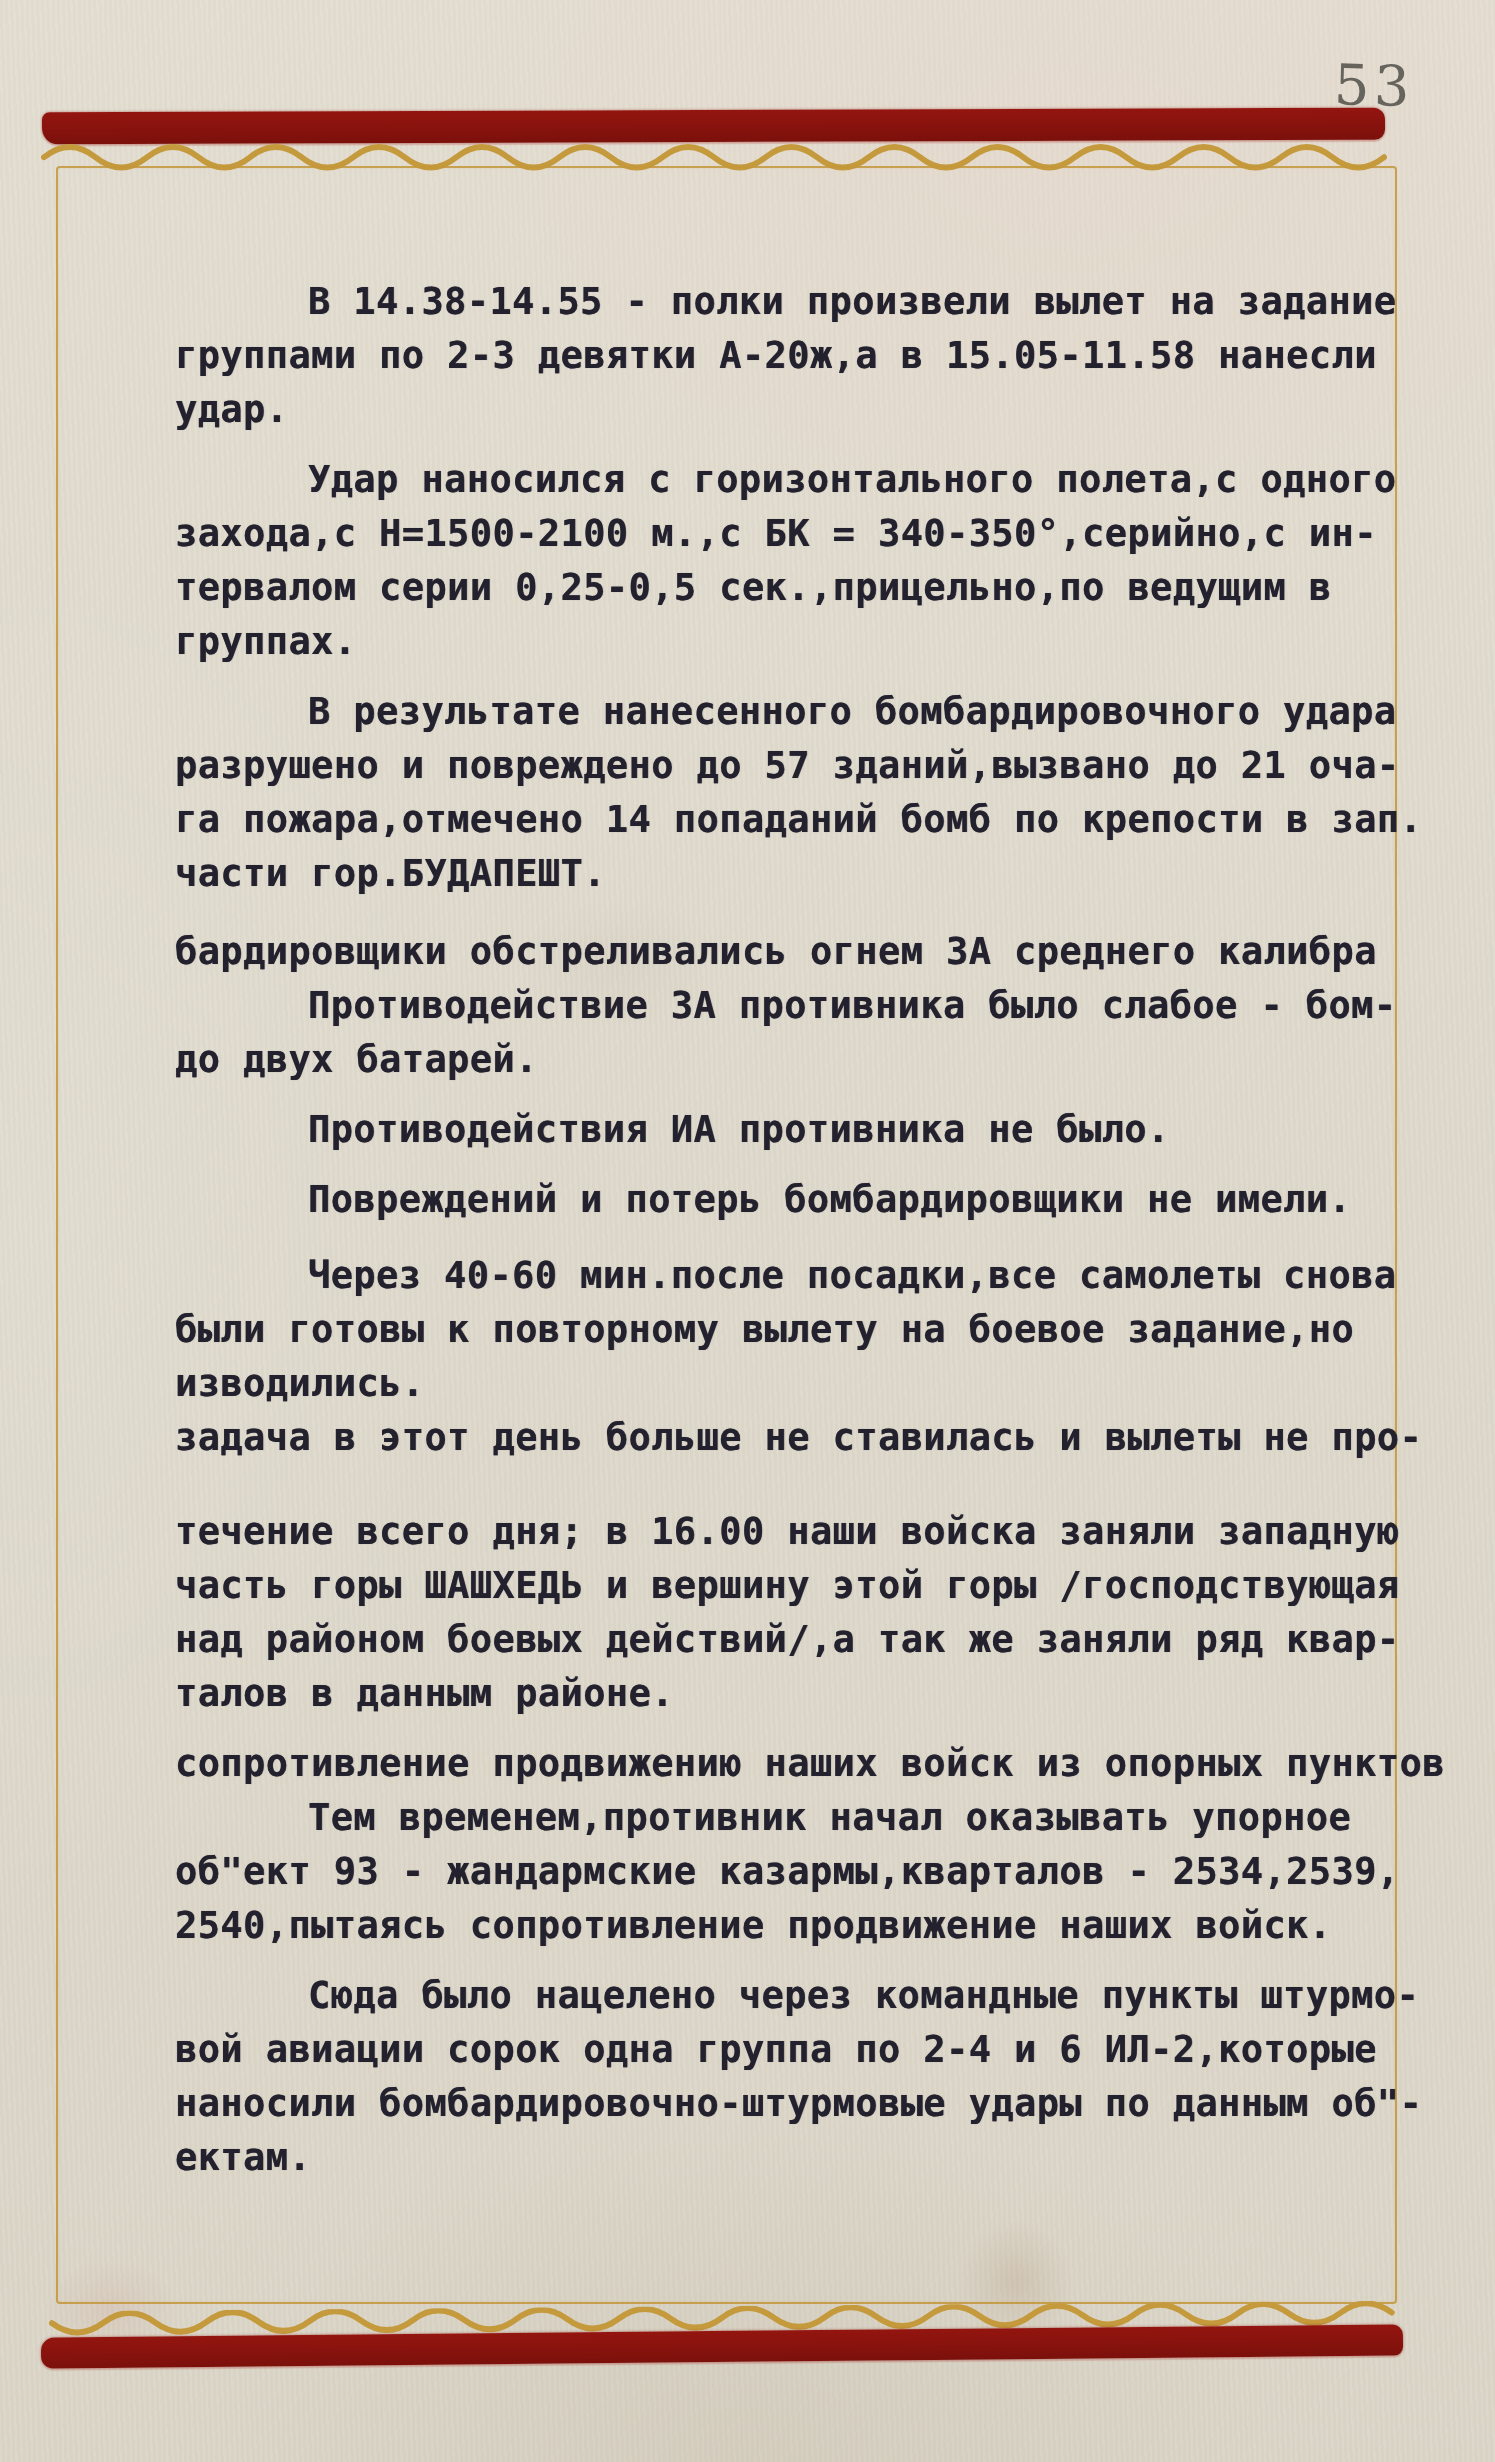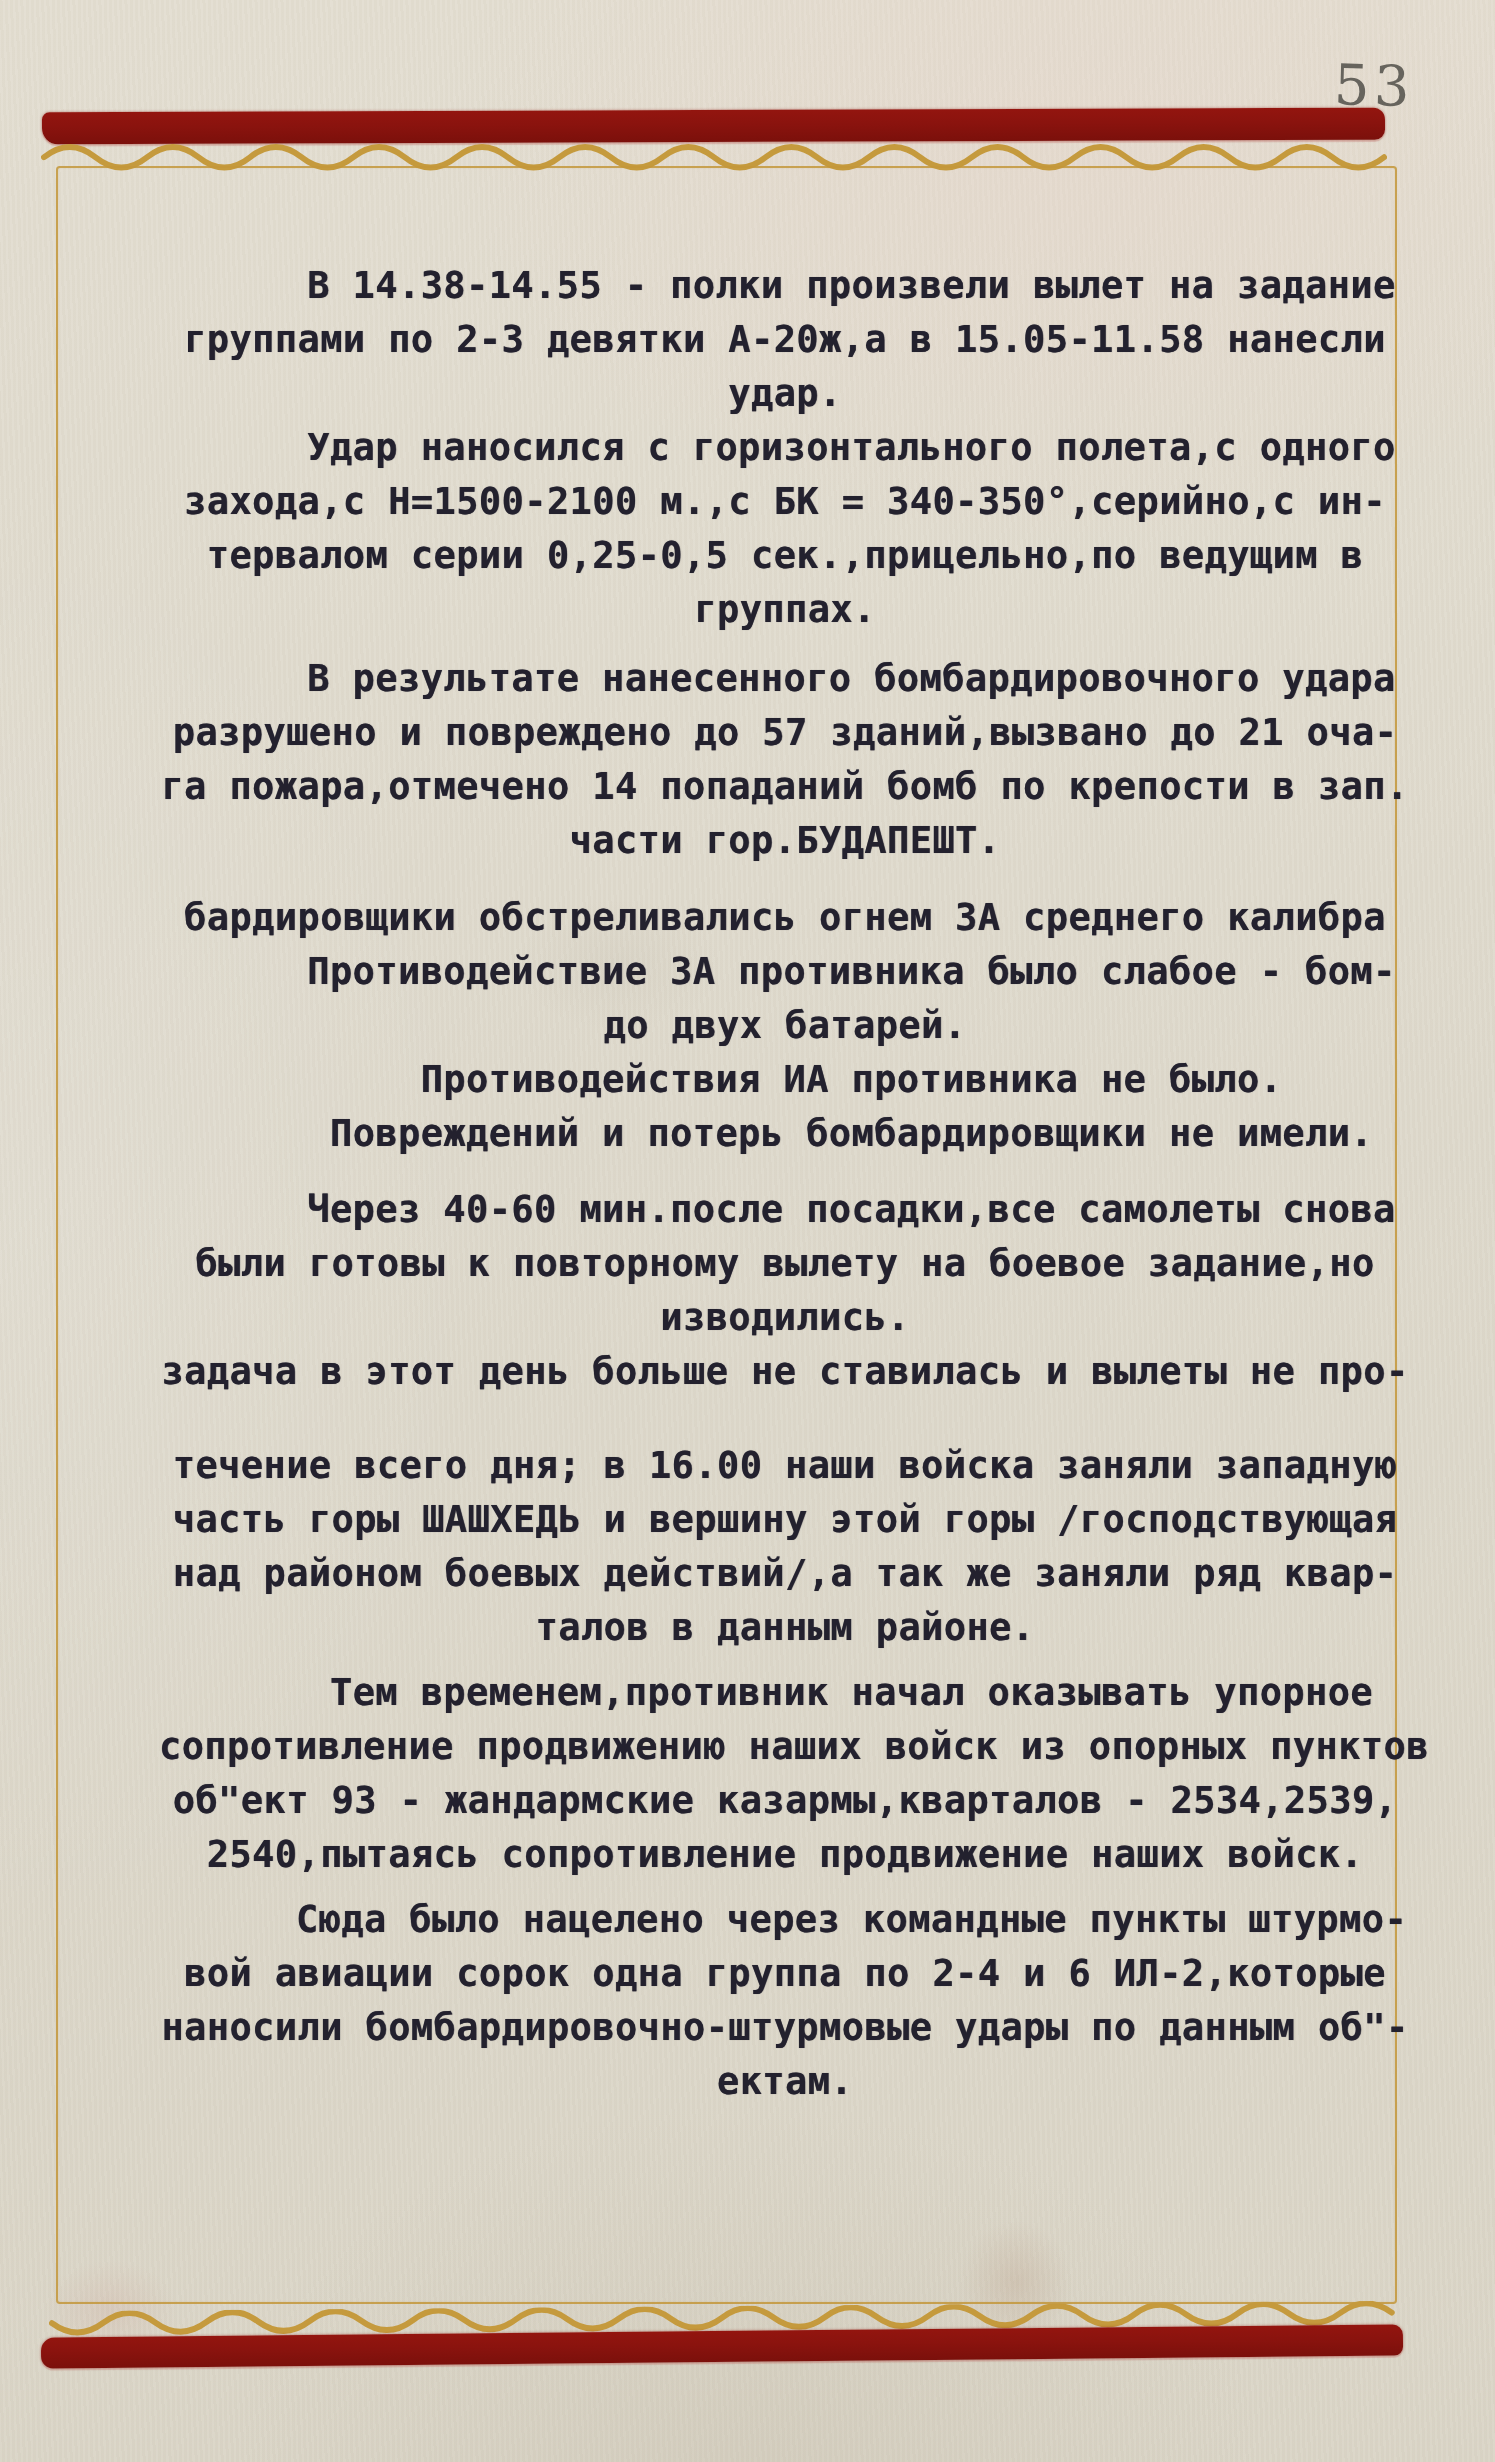--- a/index.html
+++ b/index.html
@@ -55,21 +55,21 @@
     border-radius:3.7px;
     box-shadow:inset 0 0 1.5px rgba(197,154,61,.4);
   }
   .text-block{
     position:absolute;left:159px;top:259px;width:1252px;
     color:var(--ink);
     font-size:37px;font-weight:bold;
     letter-spacing:0.4px;
     text-shadow:0.4px 0.4px 0.7px rgba(28,25,40,.55), -0.2px 0 0.6px rgba(28,25,40,.3);
   }
-  .para{margin:0;text-align:center;}
+  .para{margin:16px;}
   .line{line-height:54px;white-space:pre;}
   .line.first{padding-left:133px;}
   .mt20{margin-top:14.7px;} .mt32{margin-top:23.6px;} .mt30{margin-top:22px;}
   .mt55{margin-top:40px;} .mt14{margin-top:10.3px;} .mt16{margin-top:11.8px;}
 </style>
 </head>
 <body>
 
 <div class="scan">
 
@@ -122,22 +122,22 @@
       <div class="line">изводились.</div>
       <div class="line">задача в этот день больше не ставилась и вылеты не про-</div>
     </div>
     <div class="para mt55">
       <div class="line">течение всего дня; в 16.00 наши войска заняли западную</div>
       <div class="line">часть горы ШАШХЕДЬ и вершину этой горы /господствующая</div>
       <div class="line">над районом боевых действий/,а так же заняли ряд квар-</div>
       <div class="line">талов в данным районе.</div>
     </div>
     <div class="para mt14">
+      <div class="line">сопротивление продвижению наших войск из опорных пунктов</div>
       <div class="line first">Тем временем,противник начал оказывать упорное</div>
-      <div class="line">сопротивление продвижению наших войск из опорных пунктов</div>
       <div class="line">об"ект 93 - жандармские казармы,кварталов - 2534,2539,</div>
       <div class="line">2540,пытаясь сопротивление продвижение наших войск.</div>
     </div>
     <div class="para mt16">
       <div class="line first">Сюда было нацелено через командные пункты штурмо-</div>
       <div class="line">вой авиации сорок одна группа по 2-4 и 6 ИЛ-2,которые</div>
       <div class="line">наносили бомбардировочно-штурмовые удары по данным об"-</div>
       <div class="line">ектам.</div>
     </div>
   </div>

